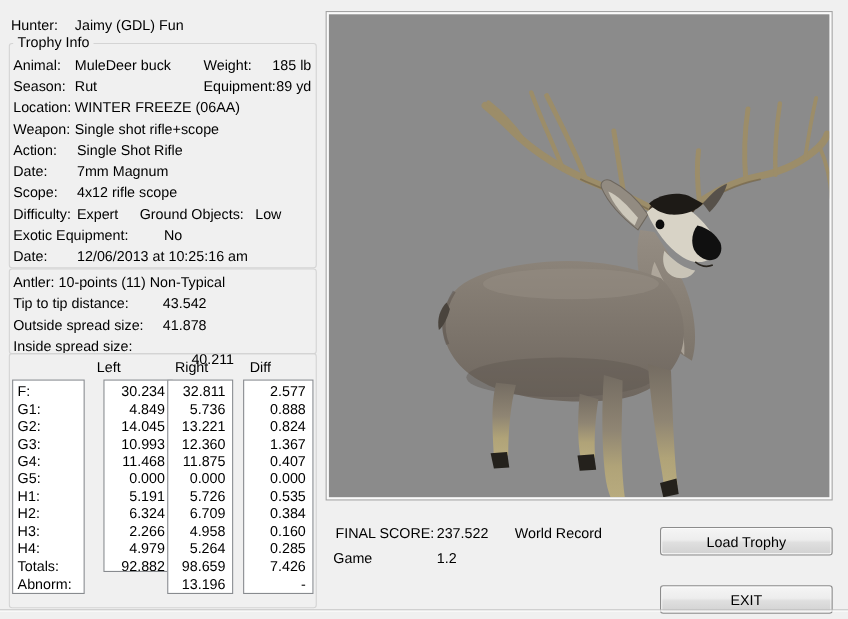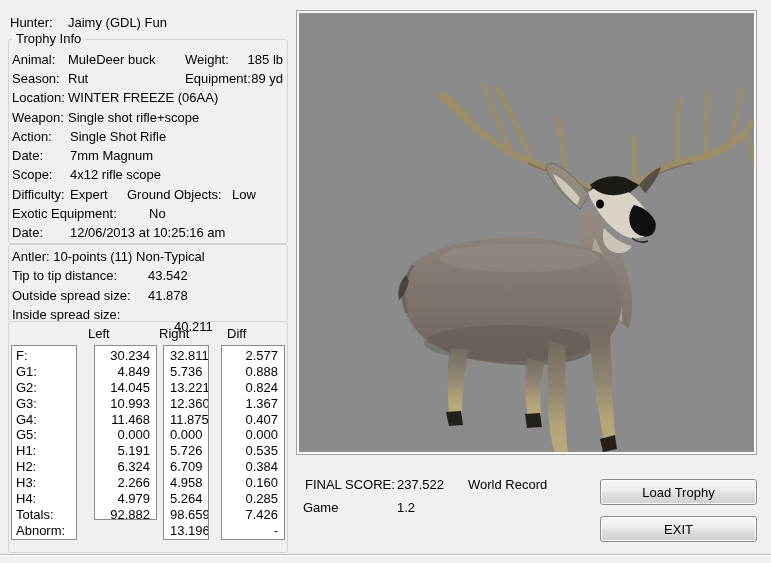--- a/index.html
+++ b/index.html
@@ -117,21 +117,21 @@
   <div class="mrow num">11.468</div>
   <div class="mrow num">0.000</div>
   <div class="mrow num">5.191</div>
   <div class="mrow num">6.324</div>
   <div class="mrow num">2.266</div>
   <div class="mrow num">4.979</div>
   <div class="mrow num">92.882</div>
   <div class="mrow num">0.000</div>
 </div>
 
-<div class="mbox" style="left:163px; top:345px; width:46px; height:195px;">
+<div class="mbox" style="left:152px; top:345px; width:60px; height:195px;">
   <div class="mrow num">32.811</div>
   <div class="mrow num">5.736</div>
   <div class="mrow num">13.221</div>
   <div class="mrow num">12.360</div>
   <div class="mrow num">11.875</div>
   <div class="mrow num">0.000</div>
   <div class="mrow num">5.726</div>
   <div class="mrow num">6.709</div>
   <div class="mrow num">4.958</div>
   <div class="mrow num">5.264</div>
@@ -227,16 +227,16 @@
   </div>
 </div>
 
 <span class="t" style="left:305px; top:477px;">FINAL SCORE:</span>
 <span class="t" style="left:397px; top:477px;">237.522</span>
 <span class="t" style="left:468px; top:477px;">World Record</span>
 <span class="t" style="left:303px; top:500px;">Game</span>
 <span class="t" style="left:397px; top:500px;">1.2</span>
 
 <button class="btn" style="top:479px;">Load Trophy</button>
-<button class="btn" style="top:516px;">EXIT</button>
+<button class="btn" style="top:532px;">EXIT</button>
 
 <div class="winline1"></div>
 <div class="winline2"></div>
 
 </body></html>

